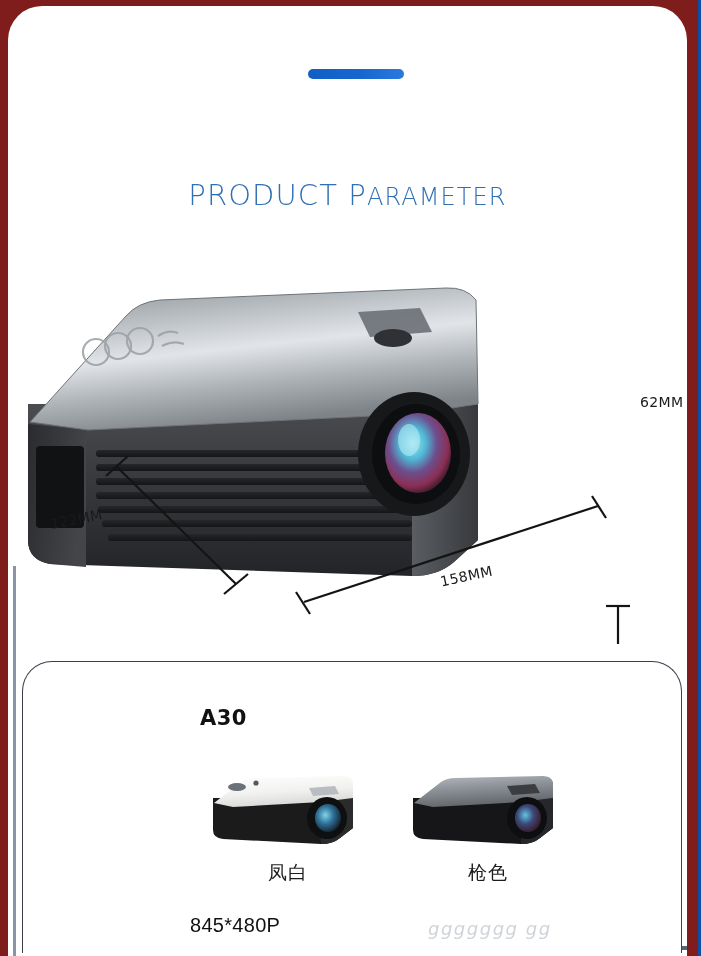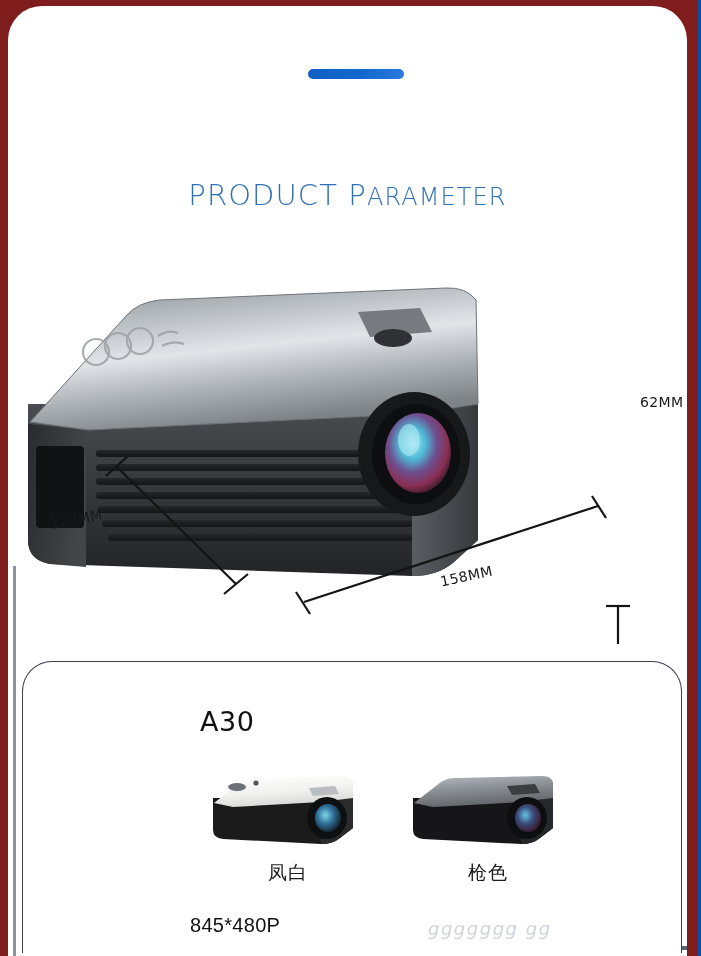--- a/index.html
+++ b/index.html
@@ -119,22 +119,22 @@
     border-bottom: none;
     border-top-left-radius: 30px;
     border-top-right-radius: 30px;
     background: #ffffff;
   }
 
   #model-name {
     position: absolute;
     left: 192px;
     top: 700px;
-    font-size: 27px;
-    font-weight: 400;
+    font-size: 21px;
+    font-weight: 700;
     color: #111111;
     letter-spacing: 0.5px;
     font-family: "DejaVu Sans", sans-serif;
   }
 
   .variant {
     position: absolute;
     width: 190px;
     text-align: center;
   }

